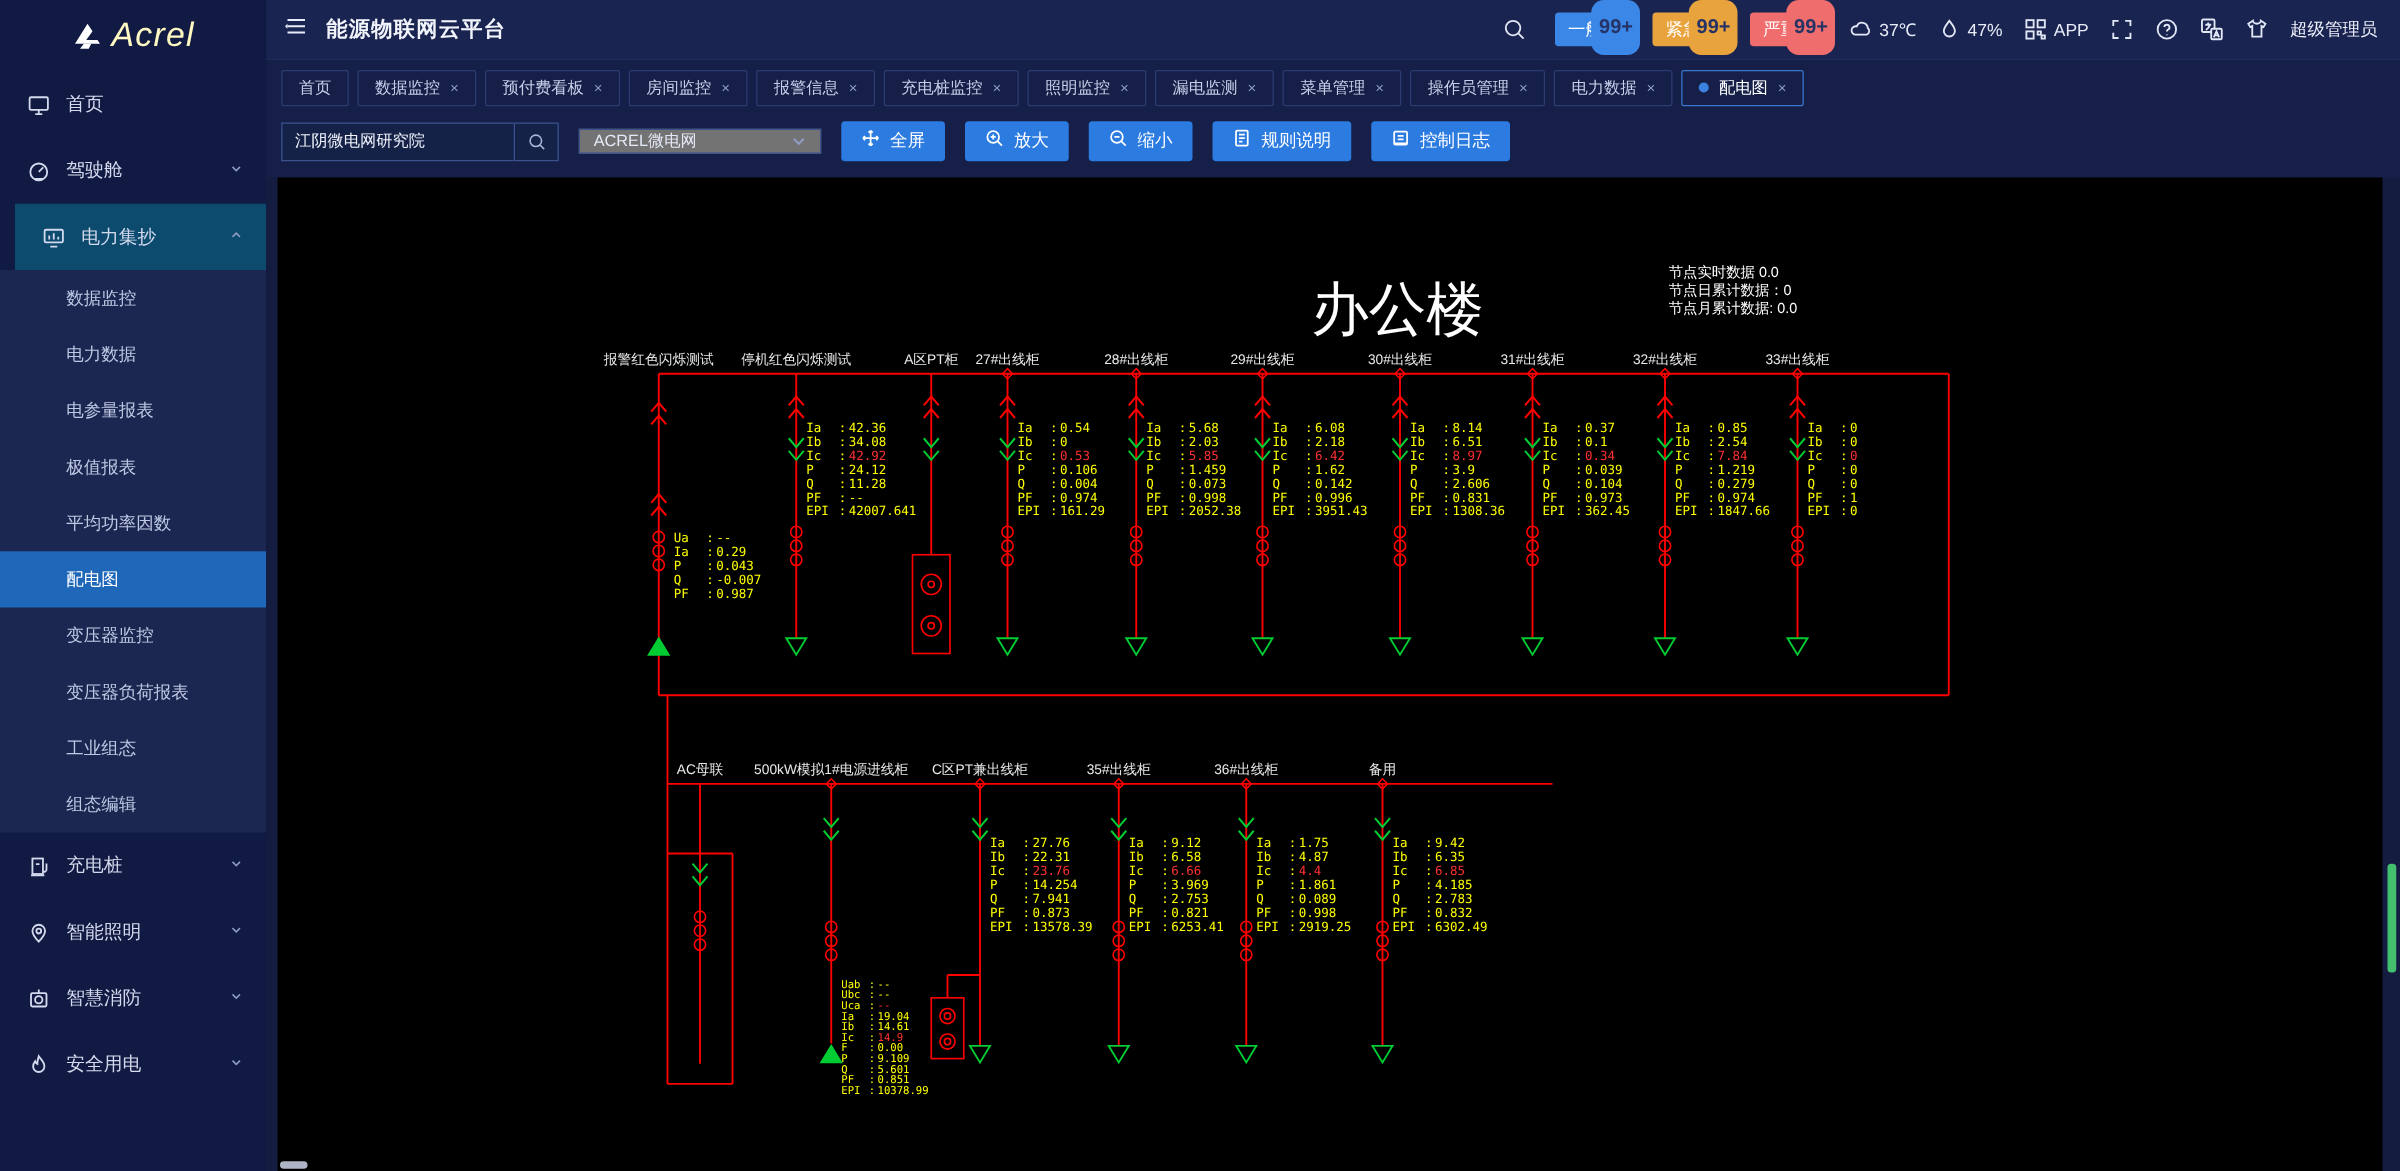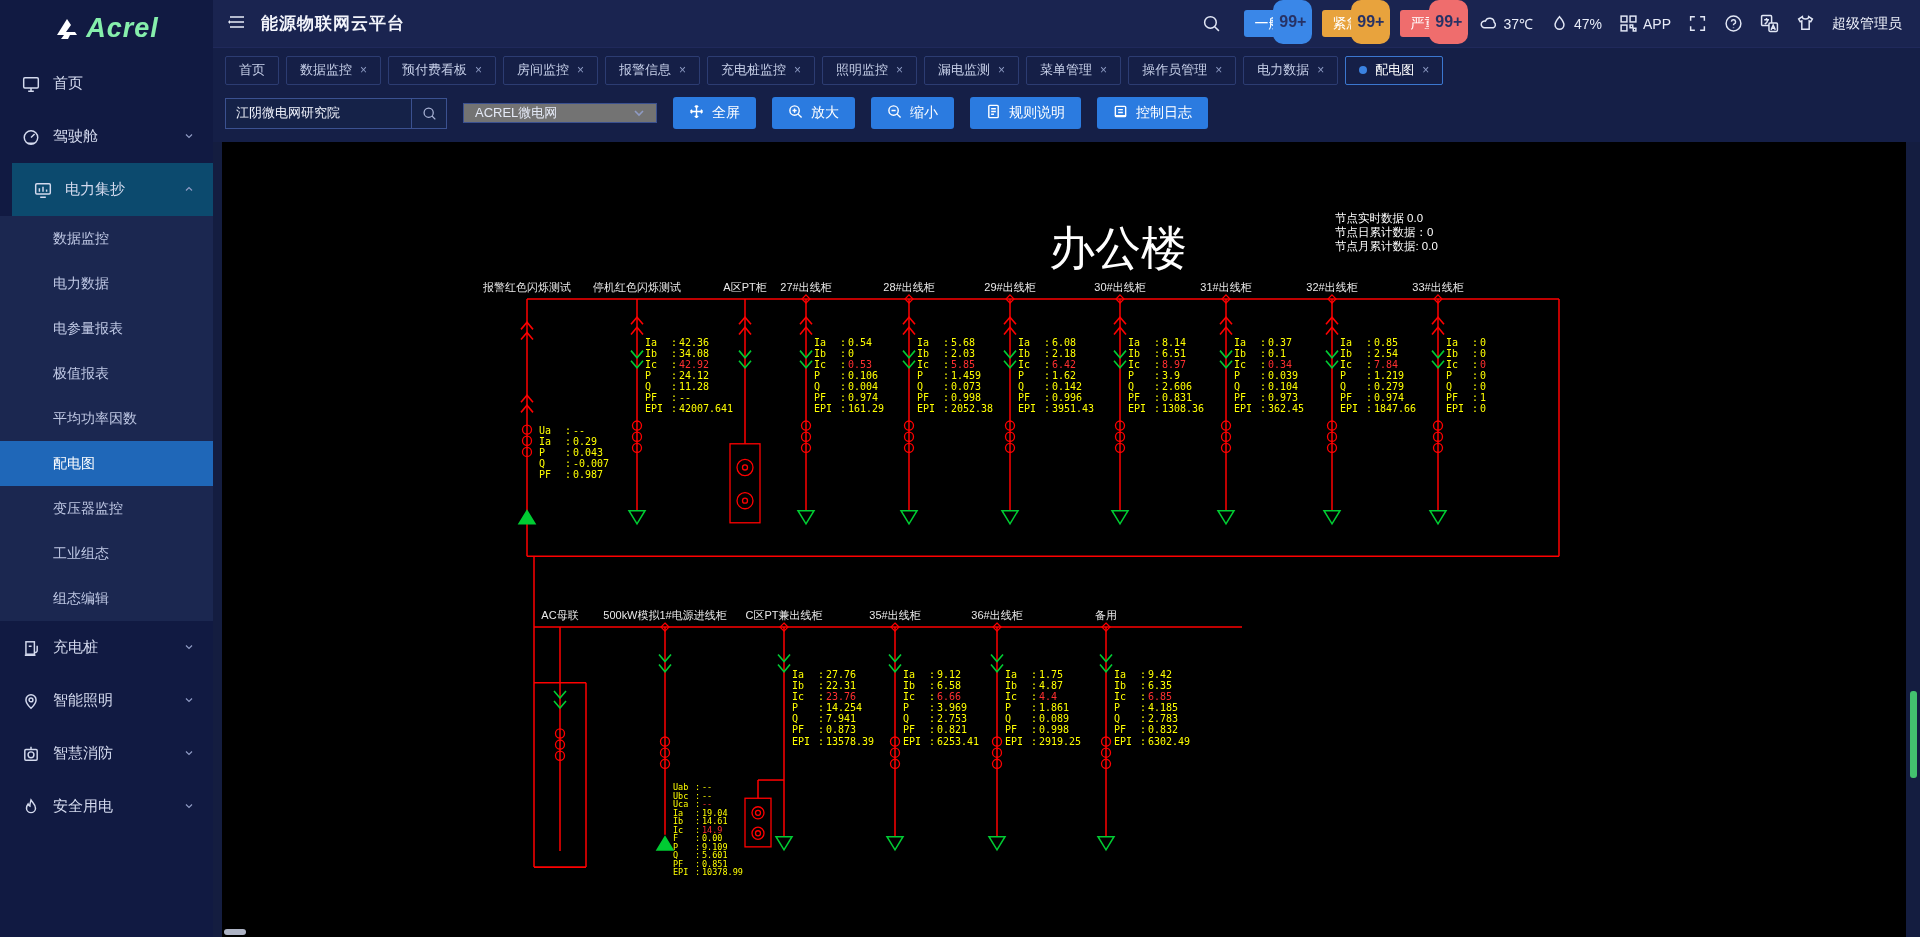--- a/index.html
+++ b/index.html
@@ -3,21 +3,21 @@
 <meta charset="utf-8">
 <style>
   * { box-sizing: border-box; margin: 0; padding: 0; }
   html, body { width: 1920px; height: 937px; overflow: hidden; }
   body { font-family: "Liberation Sans", sans-serif; background: #141d40; color: #d8deef; }
   .app { display: flex; width: 100%; height: 100%; }
 
   
   .sidebar { width: 213px; flex-shrink: 0; background: #111a42; overflow: hidden; }
   .logo { height: 57px; display: flex; align-items: center; justify-content: center; gap: 6px; }
-  .logo-text { color: #86efac; font-size: 27px; font-weight: bold; font-style: italic; letter-spacing: 1px; }
+  .logo-text { color: #fef9c3; font-size: 27px; font-weight: normal; font-style: italic; letter-spacing: 1px; }
   .menu-item { height: 53px; display: flex; align-items: center; padding: 0 18px 0 22px; gap: 13px; font-size: 15px; color: #d4daee; cursor: pointer; }
   .menu-item .mi-icon { width: 18px; height: 18px; flex-shrink: 0; }
   .menu-item .mi-icon svg { width: 18px; height: 18px; stroke: #d4daee; fill: none; stroke-width: 1.3; }
   .menu-item .mi-label { flex: 1; }
   .menu-item .mi-chevron svg { width: 12px; height: 12px; stroke: #8f9bc4; fill: none; stroke-width: 1.6; }
   .group-open { background: #0c4a6e; margin-left: 12px; }
   .submenu { background: #1b2750; }
   .submenu-item { height: 45px; display: flex; align-items: center; padding-left: 53px; font-size: 14px; color: #bfc8e4; cursor: pointer; }
   .submenu-item.active { background: #1f67b8; color: #fff; }
 
@@ -104,20 +104,21 @@
             </svg></span>
         </div>
         <div class="submenu">
           <div class="submenu-item">数据监控</div>
           <div class="submenu-item">电力数据</div>
           <div class="submenu-item">电参量报表</div>
           <div class="submenu-item">极值报表</div>
           <div class="submenu-item">平均功率因数</div>
           <div class="submenu-item active">配电图</div>
           <div class="submenu-item">变压器监控</div>
+          <div class="submenu-item">变压器负荷报表</div>
           <div class="submenu-item">工业组态</div>
           <div class="submenu-item">组态编辑</div>
         </div>
         <div class="menu-item">
           <span class="mi-icon"><svg viewBox="0 0 16 16">
               <rect x="3.5" y="2.5" width="7.5" height="11"></rect>
               <path d="M2.5 14.5h9.5M6 6.5h2.5M13.5 6v4.5a1.5 1.5 0 0 1-2.5 1"></path>
             </svg></span>
           <span class="mi-label">充电桩</span>
           <span class="mi-chevron"><svg viewBox="0 0 16 16">

